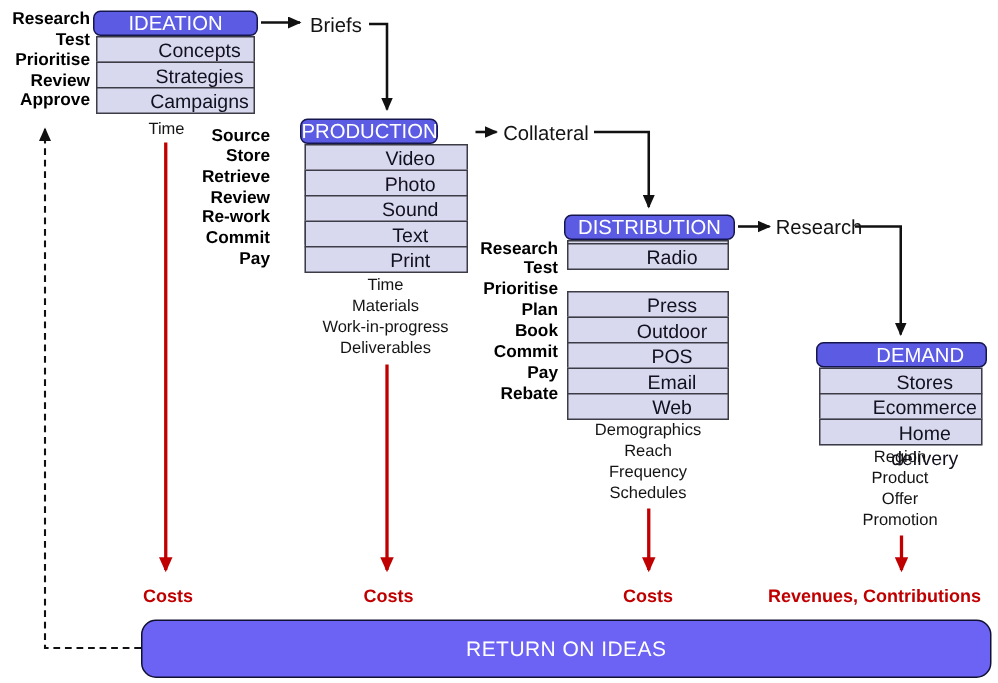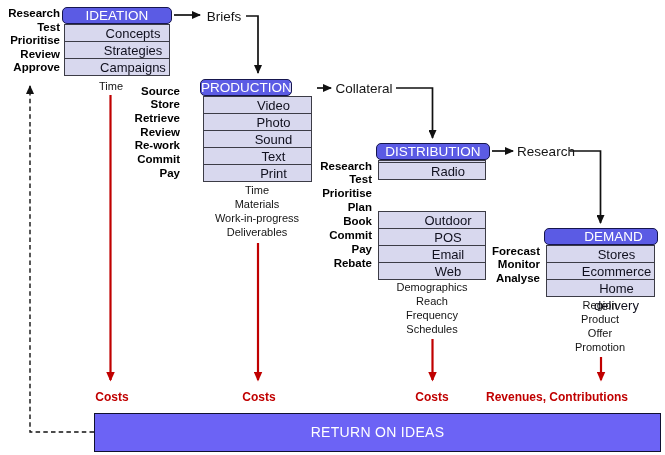--- a/index.html
+++ b/index.html
@@ -34,21 +34,21 @@
     font-size:13.5px;color:#141414;white-space:nowrap;z-index:2;
   }
   .cost{
     position:absolute;transform:translateX(-50%);
     font-weight:bold;font-size:12px;color:var(--red,#c00000);
     white-space:nowrap;z-index:2;
   }
   .footer-bar{
     position:absolute;left:94px;top:413px;width:567px;height:39px;
     box-sizing:border-box;background:var(--bar,#6c63f5);
-    border:1.4px solid #101030;border-radius:0;
+    border:1.4px solid #101030;border-radius:10px;
     color:#ffffff;font-size:14px;line-height:36px;text-align:center;
     letter-spacing:0.3px;z-index:3;
   }
   svg.wires{position:absolute;left:0;top:0;z-index:1;}
 </style>
 </head>
 <body>
 
 <div id="canvas">
 
@@ -122,48 +122,44 @@
     <div>Prioritise</div>
     <div>Plan</div>
     <div>Book</div>
     <div>Commit</div>
     <div>Pay</div>
     <div>Rebate</div>
   </div>
   <div class="hdr" style="left:376px;top:143px;width:114px;height:17px;">DISTRIBUTION</div>
   <div class="row" style="left:378px;top:160px;width:108px;height:18px;">TV</div>
   <div class="row" style="left:378px;top:162px;width:108px;height:18px;">Radio</div>
+  <div class="row" style="left:378px;top:194px;width:108px;height:18px;">Press</div>
   <div class="row" style="left:378px;top:211px;width:108px;height:18px;">Outdoor</div>
   <div class="row" style="left:378px;top:228px;width:108px;height:36px;">POS</div>
   <div class="row" style="left:378px;top:245px;width:108px;height:18px;">Email</div>
   <div class="row" style="left:378px;top:262px;width:108px;height:18px;">Web</div>
   <div class="below" style="left:432px;top:280px;line-height:14.1px;">
     <div>Demographics</div>
     <div>Reach</div>
     <div>Frequency</div>
     <div>Schedules</div>
   </div>
   <div class="conn-label" style="left:546px;top:144px;">Research</div>
 
-  <div class="inputs" style="left:474px;top:244.5px;width:66px;line-height:13.5px;">
-    <div>Forecast</div>
-    <div>Monitor</div>
-    <div>Analyse</div>
-  </div>
   <div class="hdr" style="left:544px;top:228px;width:114px;height:17px;padding-left:25px;">DEMAND</div>
   <div class="row" style="left:546px;top:245px;width:109px;height:18px;">Stores</div>
   <div class="row" style="left:546px;top:262px;width:109px;height:18px;">Ecommerce</div>
   <div class="row" style="left:546px;top:279px;width:109px;height:18px;">Home delivery</div>
   <div class="below" style="left:600px;top:297.5px;line-height:14px;">
     <div>Region</div>
     <div>Product</div>
     <div>Offer</div>
     <div>Promotion</div>
   </div>
 
   <div class="cost" style="left:112px;top:390px;">Costs</div>
   <div class="cost" style="left:259px;top:390px;">Costs</div>
   <div class="cost" style="left:432px;top:390px;">Costs</div>
-  <div class="cost" style="left:557px;top:390px;">Revenues, Contributions</div>
+  <div class="cost" style="left:583px;top:390px;">Revenues, Contributions</div>
 
   <div class="footer-bar">RETURN ON IDEAS</div>
 
 </div>
 
 </body></html>

